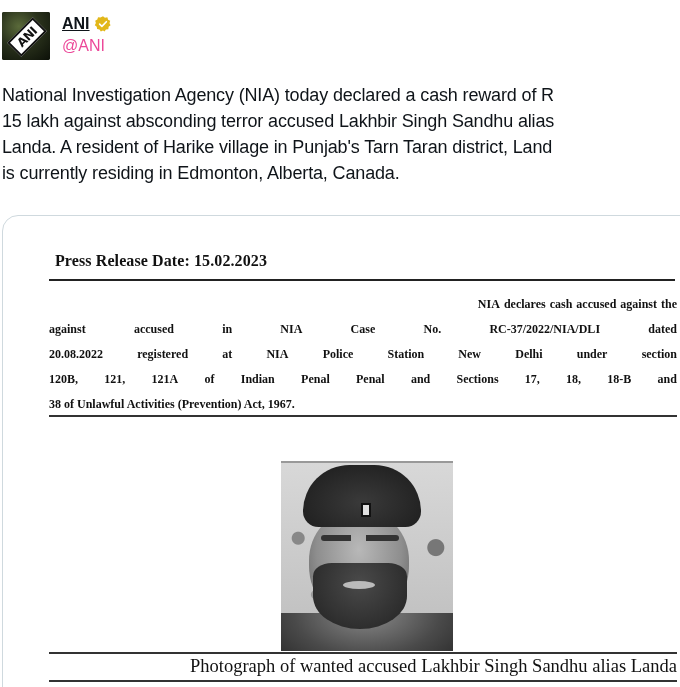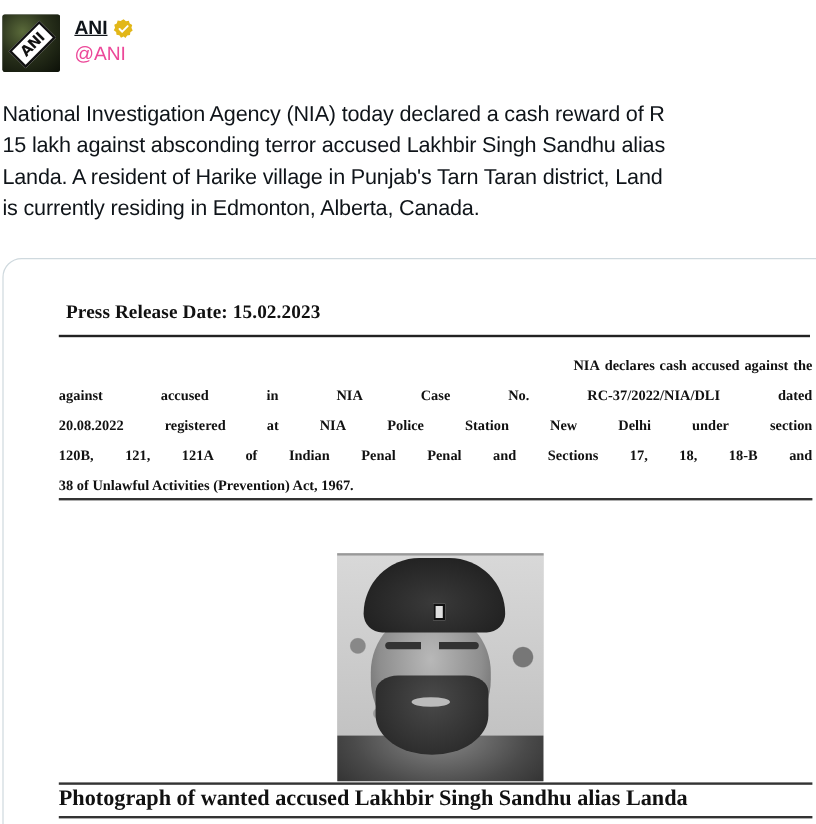--- a/index.html
+++ b/index.html
@@ -42,21 +42,21 @@
         linear-gradient(#d8d8d8, #bdbdbd); }
     .photo .cap { position: absolute; left: 22px; top: 2px; width: 118px; height: 62px; background: radial-gradient(ellipse at 50% 60%, #3a3a3a, #1a1a1a); border-radius: 60px 60px 20px 20px; }
     .photo .cap-strap { position: absolute; left: 80px; top: 40px; width: 10px; height: 14px; background: #e0e0e0; border: 2px solid #111; }
     .photo .face { position: absolute; left: 28px; top: 48px; width: 100px; height: 110px; background: radial-gradient(ellipse at 50% 35%, #b8b8b8 0%, #8e8e8e 60%, #5a5a5a 100%); border-radius: 45% 45% 50% 50%; }
     .photo .brows { position: absolute; left: 40px; top: 72px; width: 78px; height: 6px; background: linear-gradient(90deg, #333 0 38%, transparent 38% 58%, #333 58% 100%); border-radius: 3px; }
     .photo .beard { position: absolute; left: 32px; top: 100px; width: 94px; height: 66px; background: radial-gradient(ellipse at 50% 30%, #4a4a4a, #222); border-radius: 20% 20% 50% 50%; }
     .photo .mouth { position: absolute; left: 62px; top: 118px; width: 32px; height: 8px; background: #bbb; border-radius: 50%; }
     .photo .shoulders { position: absolute; left: 0; top: 150px; width: 172px; height: 50px; background: radial-gradient(ellipse at 50% 0%, #8a8a8a 0%, #4a4a4a 60%, #2a2a2a 100%); }
 
     .doc .rule3 { position: absolute; left: 46px; top: 436px; width: 628px; height: 2px; background: #333; }
-    .doc .caption { position: absolute; left: 46px; top: 440px; width: 628px; text-align: left; font-weight: bold; font-size: 18.5px; white-space: nowrap; }
+    .doc .caption { position: absolute; left: 46px; top: 440px; width: 628px; text-align: right; font-weight: normal; font-size: 18.5px; white-space: nowrap; }
     .doc .rule4 { position: absolute; left: 46px; top: 464px; width: 628px; height: 2px; background: #333; }
   </style>
 </head>
 <body>
 
 <div class="header">
   <div class="avatar">
     <div class="bg"></div>
     <div class="badge">
         <span>ANI</span>

